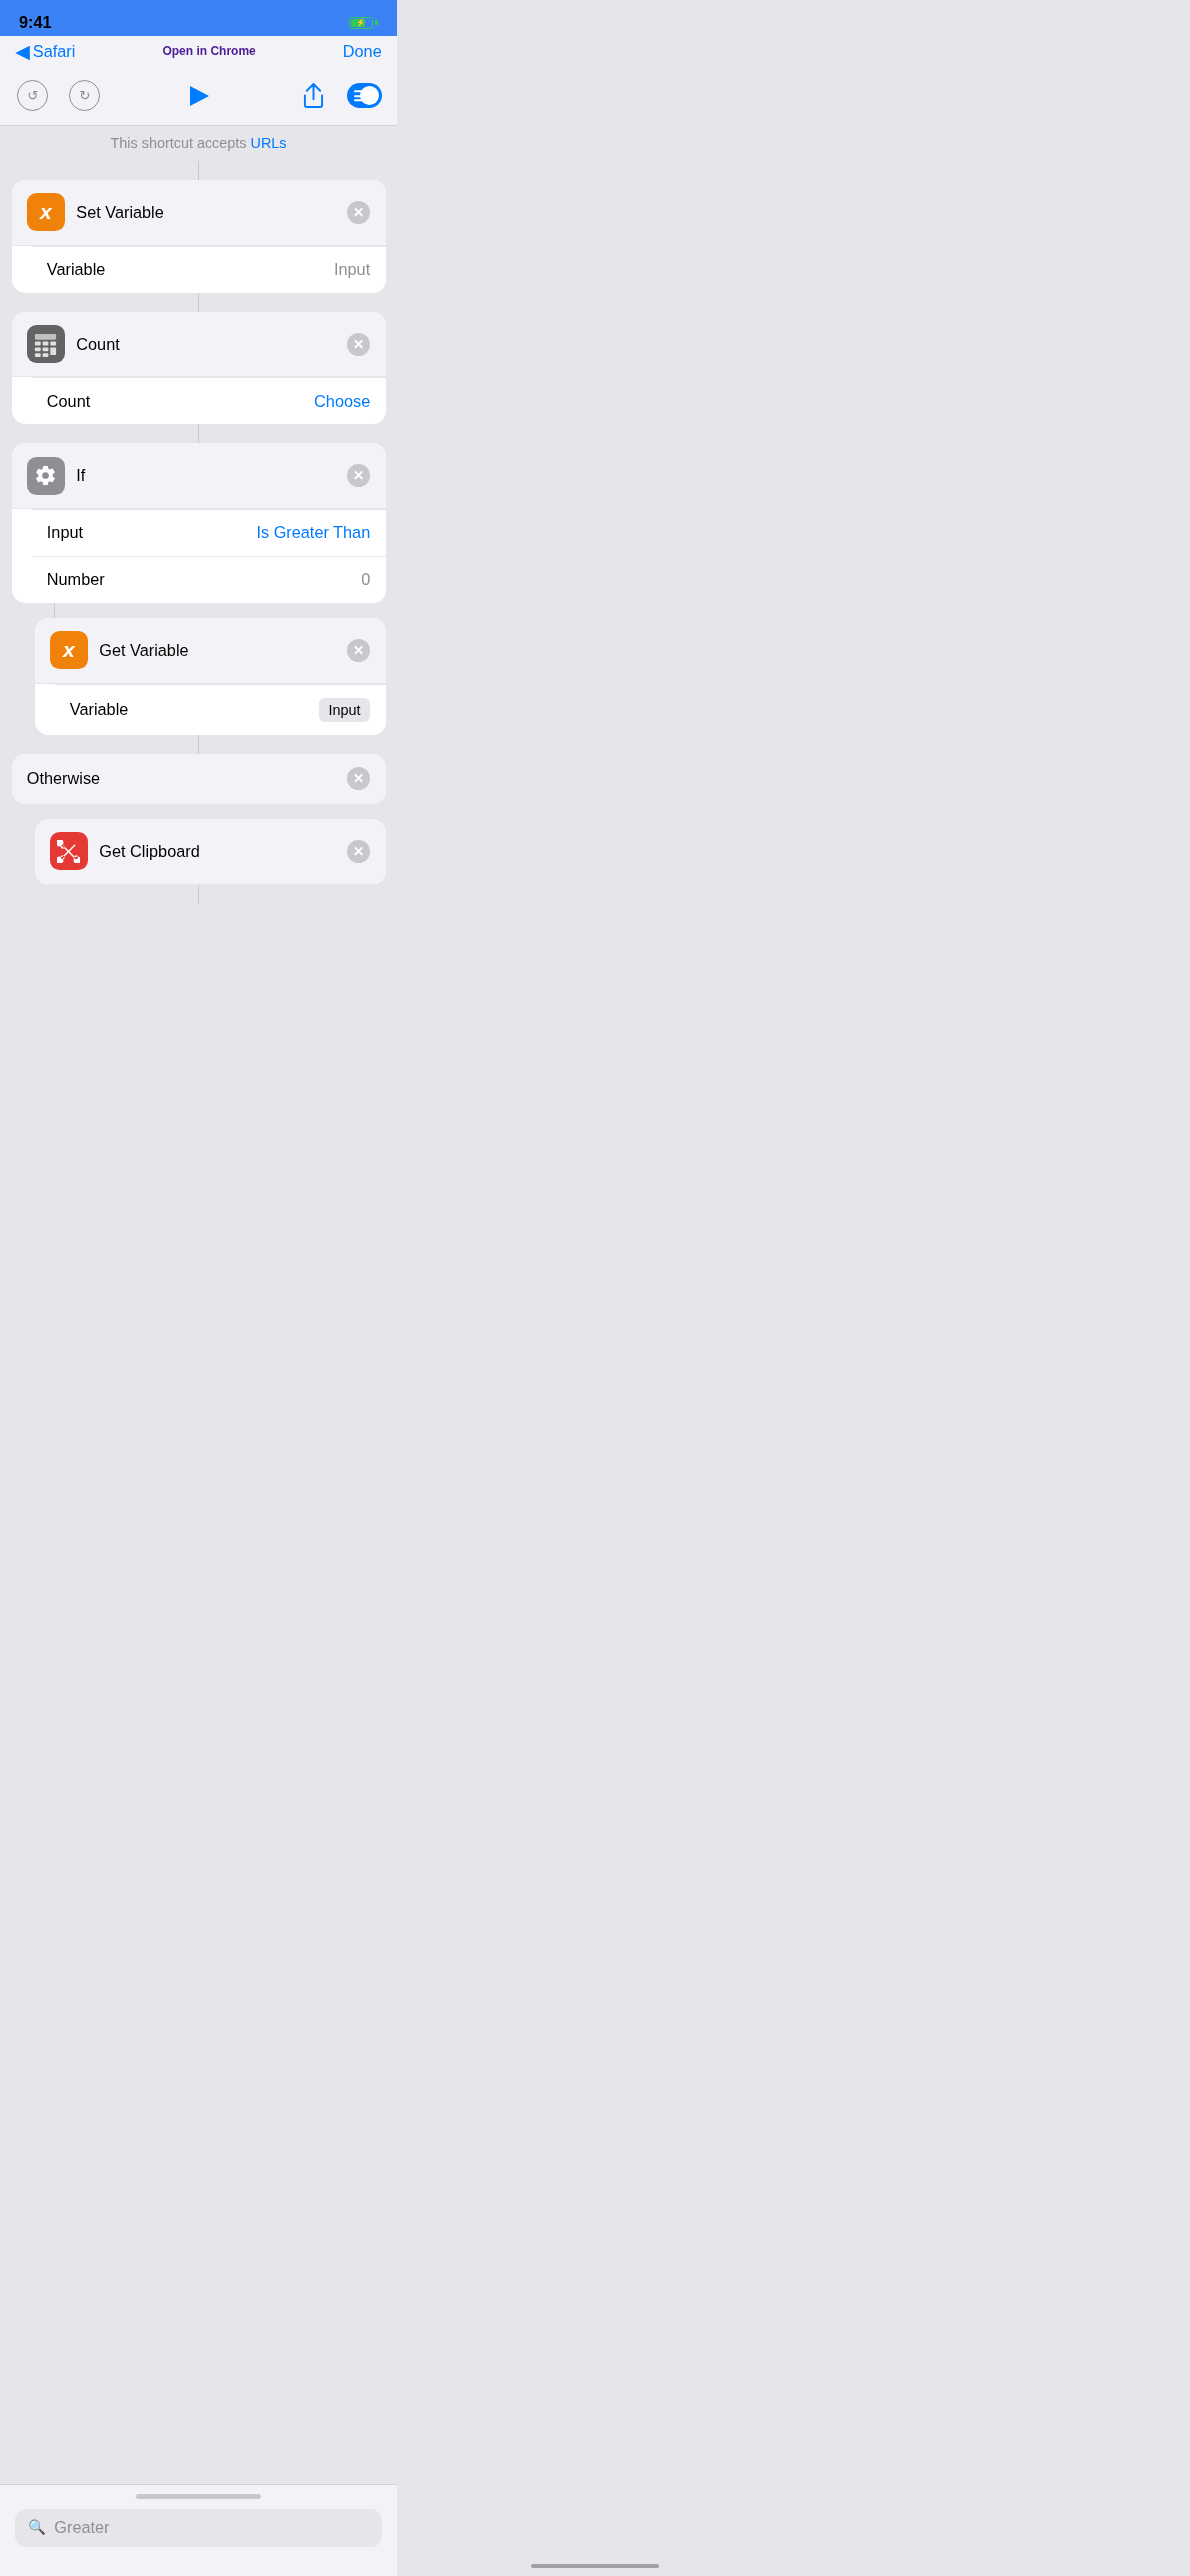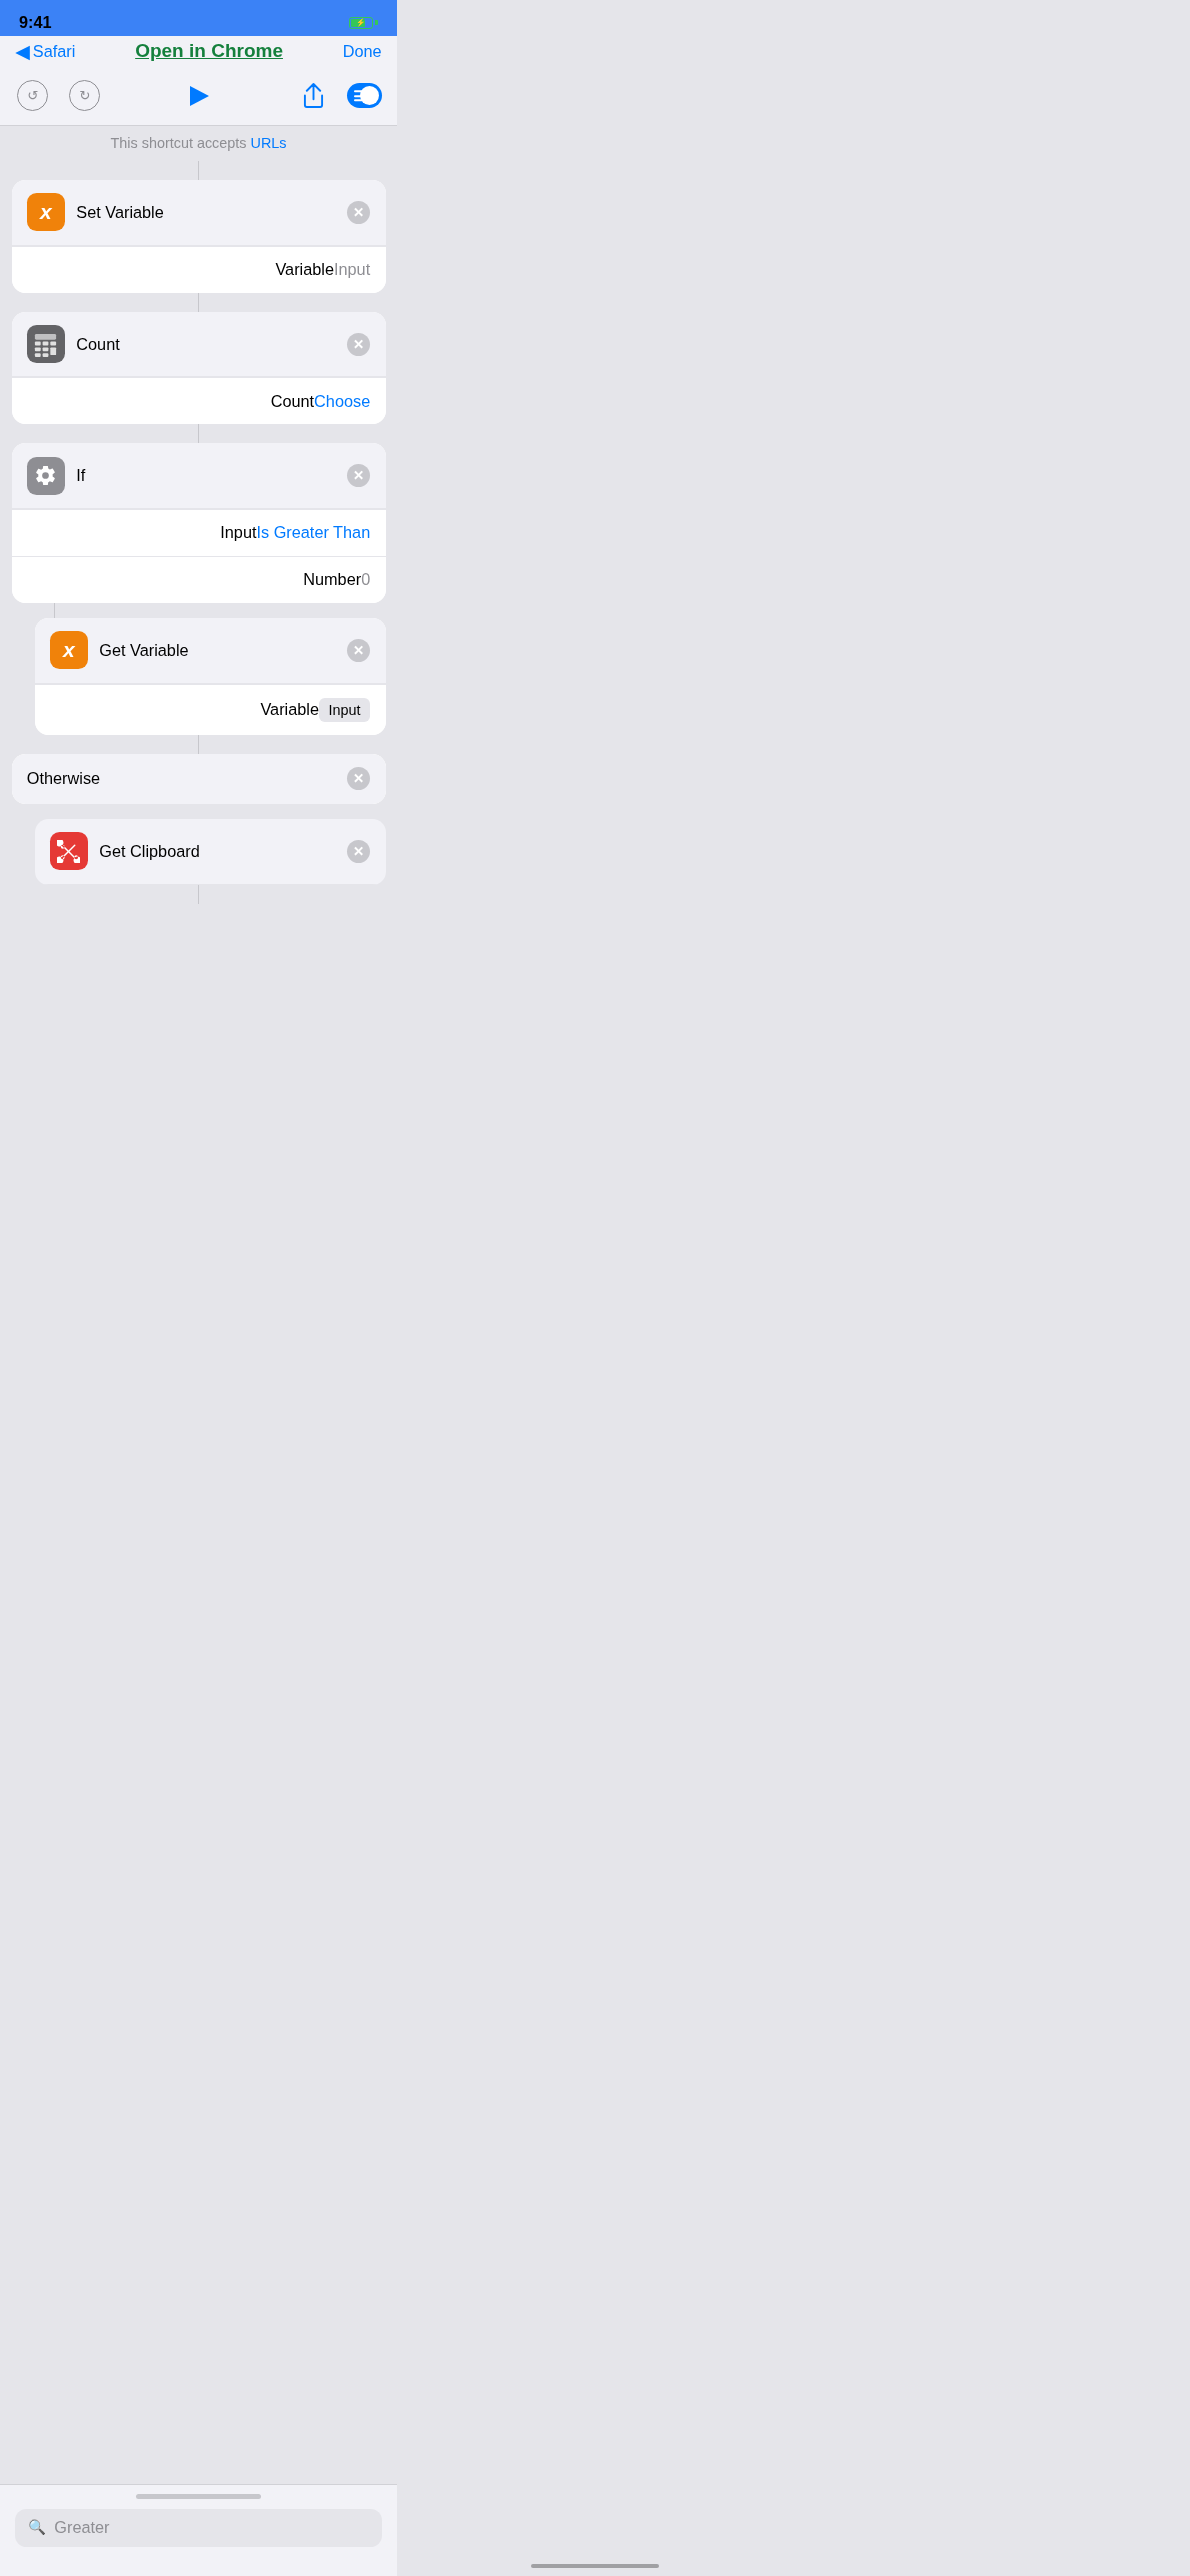--- a/index.html
+++ b/index.html
@@ -82,24 +82,23 @@
       color: #007aff;
       font-size: 16.3px;
       gap: 2.9px;
     }
     .nav-chevron {
       font-size: 19px;
       font-weight: 300;
       color: #007aff;
     }
     .nav-title {
-      font-size: 19px;
+      font-size: 12px;
       font-weight: 600;
-      color: #15803d;
-      text-decoration: underline;
+      color: #4c1d95;
     }
     .nav-done {
       font-size: 16.3px;
       color: #007aff;
       font-weight: 400;
     }
 
     
     .toolbar {
       background: #f2f2f7;
@@ -236,24 +235,25 @@
       align-items: center;
       justify-content: center;
       color: white;
       font-size: 13.4px;
       font-weight: 600;
     }
 
     .action-row {
       display: flex;
       align-items: center;
-      justify-content: flex-end;
+      justify-content: space-between;
       padding: 13.4px 15.3px;
       border-top: 1px solid #e5e5ea;
       background: white;
+      margin-left: 20px;
     }
     .action-row-label {
       font-size: 16.3px;
       color: #000;
       font-weight: 400;
     }
     .action-row-value {
       font-size: 16.3px;
       color: #8e8e93;
     }

